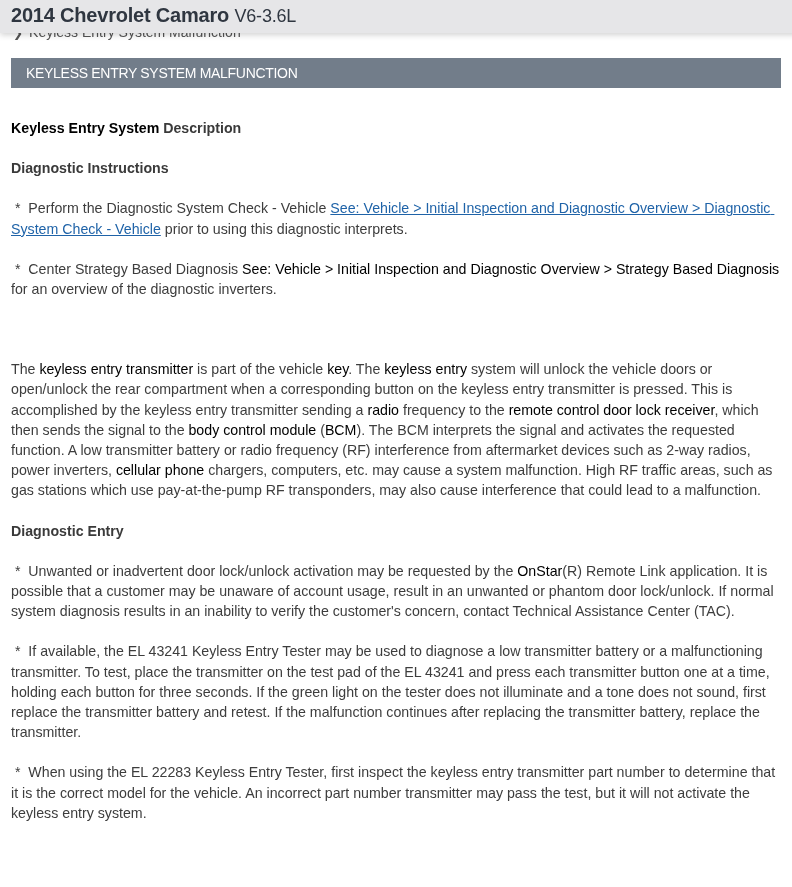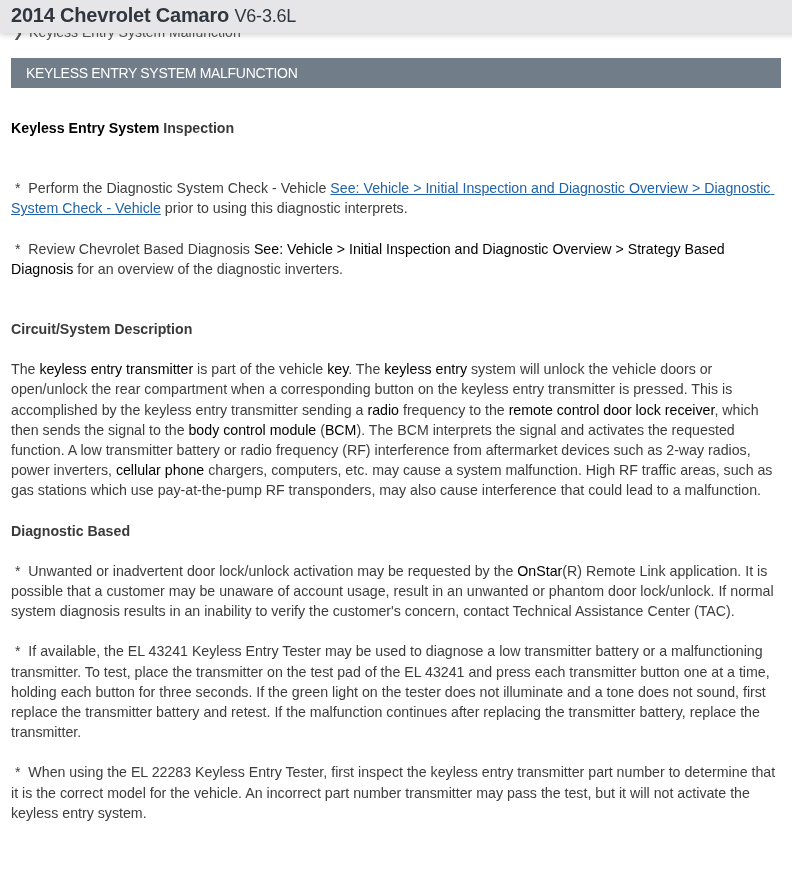--- a/index.html
+++ b/index.html
@@ -50,40 +50,40 @@
 
 <div class="breadcrumb">
   <span class="chev">❯</span><span>Keyless Entry System Malfunction</span>
 </div>
 
 <div class="banner">
   <span>KEYLESS ENTRY SYSTEM MALFUNCTION</span>
 </div>
 
 <div class="content">
-  <p class="h"><span class="lnk">Keyless Entry System</span><span> Inspection</span></p>
+  <p class="h"><span class="lnk">Keyless Entry System</span><span> Description</span></p>
   <div class="gap"></div>
 
+  <p class="h">Diagnostic Instructions</p>
   <div class="gap"></div>
 
   <p style="white-space:pre-wrap"><span> *  Perform the Diagnostic System Check - Vehicle </span><span class="lnk-u">See: Vehicle &gt; Initial Inspection and Diagnostic Overview &gt; Diagnostic System Check - Vehicle</span><span> prior to using this diagnostic interprets.</span></p>
   <div class="gap"></div>
 
-  <p style="white-space:pre-wrap"><span> *  Review Chevrolet Based Diagnosis </span><span class="lnk">See: Vehicle &gt; Initial Inspection and Diagnostic Overview &gt; Strategy Based Diagnosis</span><span> for an overview of the diagnostic inverters.</span></p>
+  <p style="white-space:pre-wrap"><span> *  Center Strategy Based Diagnosis </span><span class="lnk">See: Vehicle &gt; Initial Inspection and Diagnostic Overview &gt; Strategy Based Diagnosis</span><span> for an overview of the diagnostic inverters.</span></p>
   <div class="gap"></div>
 
   <div class="gap"></div>
 
-  <p class="h">Circuit/System Description</p>
   <div class="gap"></div>
 
   <p><span>The </span><span class="lnk">keyless entry transmitter</span><span> is part of the vehicle </span><span class="lnk">key</span><span>. The </span><span class="lnk">keyless entry</span><span> system will unlock the vehicle doors or open/unlock the rear compartment when a corresponding button on the keyless entry transmitter is pressed. This is accomplished by the keyless entry transmitter sending a </span><span class="lnk">radio</span><span> frequency to the </span><span class="lnk">remote control door lock receiver</span><span>, which then sends the signal to the </span><span class="lnk">body control module</span><span> (</span><span class="lnk">BCM</span><span>). The BCM interprets the signal and activates the requested function. A low transmitter battery or radio frequency (RF) interference from aftermarket devices such as 2-way radios, power inverters, </span><span class="lnk">cellular phone</span><span> chargers, computers, etc. may cause a system malfunction. High RF traffic areas, such as gas stations which use pay-at-the-pump RF transponders, may also cause interference that could lead to a malfunction.</span></p>
   <div class="gap"></div>
 
-  <p class="h">Diagnostic Based</p>
+  <p class="h">Diagnostic Entry</p>
   <div class="gap"></div>
 
   <p style="white-space:pre-wrap"><span> *  Unwanted or inadvertent door lock/unlock activation may be requested by the </span><span class="lnk">OnStar</span><span>(R) Remote Link application. It is possible that a customer may be unaware of account usage, result in an unwanted or phantom door lock/unlock. If normal system diagnosis results in an inability to verify the customer's concern, contact Technical Assistance Center (TAC).</span></p>
   <div class="gap"></div>
 
   <p style="white-space:pre-wrap"> *  If available, the EL 43241 Keyless Entry Tester may be used to diagnose a low transmitter battery or a malfunctioning transmitter. To test, place the transmitter on the test pad of the EL 43241 and press each transmitter button one at a time, holding each button for three seconds. If the green light on the tester does not illuminate and a tone does not sound, first replace the transmitter battery and retest. If the malfunction continues after replacing the transmitter battery, replace the transmitter.</p>
   <div class="gap"></div>
 
   <p style="white-space:pre-wrap"> *  When using the EL 22283 Keyless Entry Tester, first inspect the keyless entry transmitter part number to determine that it is the correct model for the vehicle. An incorrect part number transmitter may pass the test, but it will not activate the keyless entry system.</p>
 </div>

